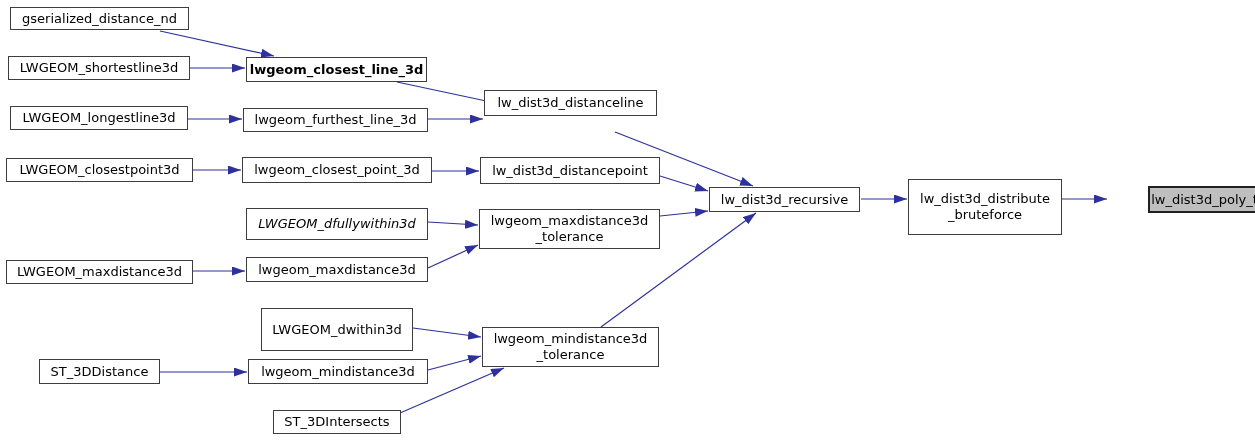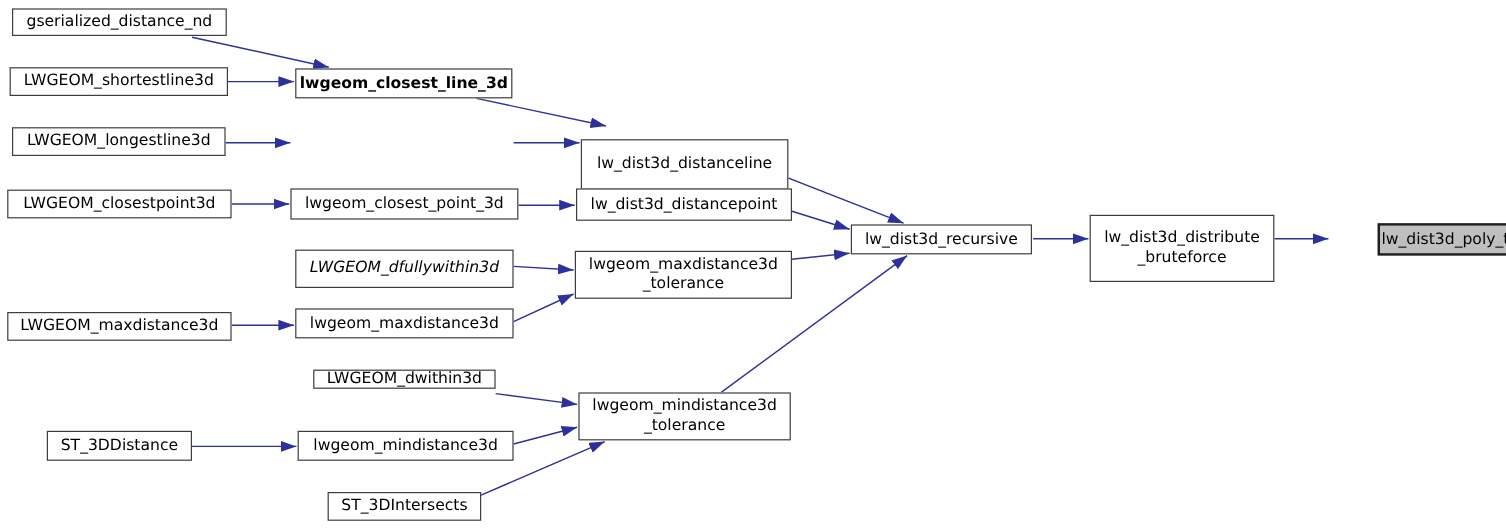--- a/index.html
+++ b/index.html
@@ -88,21 +88,24 @@
     </div>
     <div class="node" style="left: 8px; top: 56px; width: 182px; height: 24px;">
       <span class="node-label">LWGEOM_shortestline3d</span>
     </div>
     <div class="node" style="left: 246px; top: 57px; width: 181px; height: 25px; font-weight: bold;">
       <span class="node-label">lwgeom_closest_line_3d</span>
     </div>
     <div class="node" style="left: 10px; top: 106px; width: 178px; height: 24px;">
       <span class="node-label">LWGEOM_longestline3d</span>
     </div>
-    <div class="node" style="left: 484px; top: 116px; width: 173px; height: 42px;">
+    <div class="node" style="left: 243px; top: 108px; width: 185px; height: 24px;">
+      <span class="node-label">lwgeom_furthest_line_3d</span>
+    </div>
+    <div class="node" style="left: 484px; top: 90px; width: 173px; height: 26px;">
       <span class="node-label">lw_dist3d_distanceline</span>
     </div>
     <div class="node" style="left: 6px; top: 158px; width: 187px; height: 24px;">
       <span class="node-label">LWGEOM_closestpoint3d</span>
     </div>
     <div class="node" style="left: 242px; top: 157px; width: 190px; height: 26px;">
       <span class="node-label">lwgeom_closest_point_3d</span>
     </div>
     <div class="node" style="left: 480px; top: 157px; width: 180px; height: 27px;">
       <span class="node-label">lw_dist3d_distancepoint</span>
@@ -123,21 +126,21 @@
     <div class="node" style="left: 709px; top: 187px; width: 151px; height: 25px;">
       <span class="node-label">lw_dist3d_recursive</span>
     </div>
     <div class="node" style="left: 908px; top: 179px; width: 154px; height: 56px;">
       <span class="node-label">lw_dist3d_distribute
 _bruteforce</span>
     </div>
     <div class="node highlighted" style="left: 1148px; top: 186px; width: 122px; height: 27px;">
       <span class="node-label">lw_dist3d_poly_tri</span>
     </div>
-    <div class="node" style="left: 261px; top: 308px; width: 152px; height: 16px;">
+    <div class="node" style="left: 261px; top: 308px; width: 152px; height: 43px;">
       <span class="node-label">LWGEOM_dwithin3d</span>
     </div>
     <div class="node" style="left: 482px; top: 327px; width: 177px; height: 40px;">
       <span class="node-label">lwgeom_mindistance3d
 _tolerance</span>
     </div>
     <div class="node" style="left: 39px; top: 359px; width: 121px; height: 25px;">
       <span class="node-label">ST_3DDistance</span>
     </div>
     <div class="node" style="left: 248px; top: 359px; width: 180px; height: 25px;">

